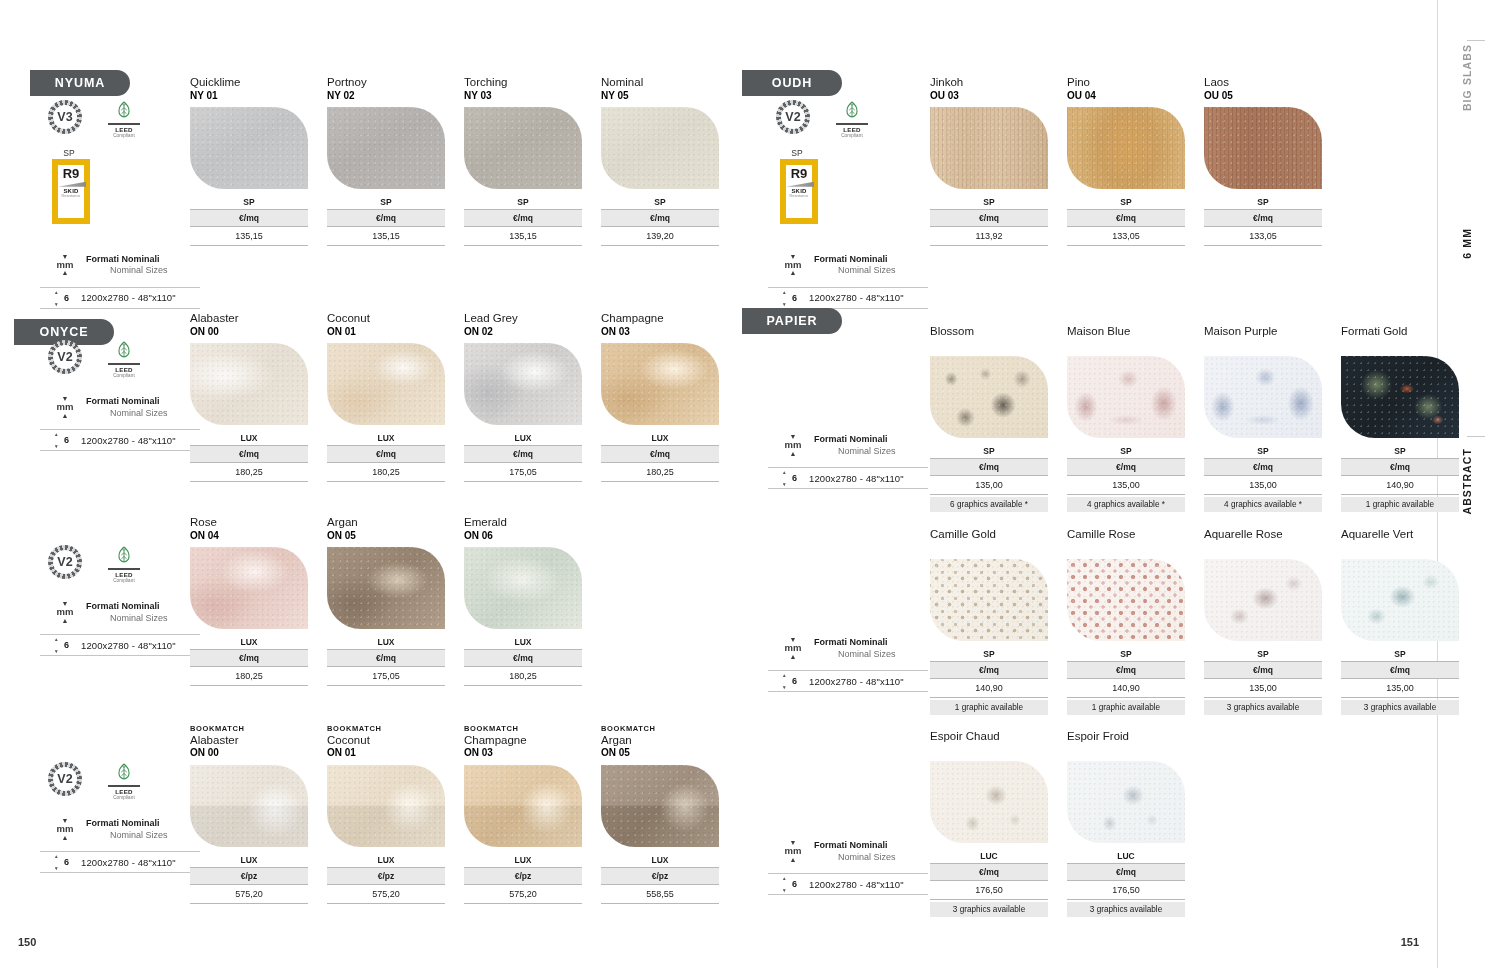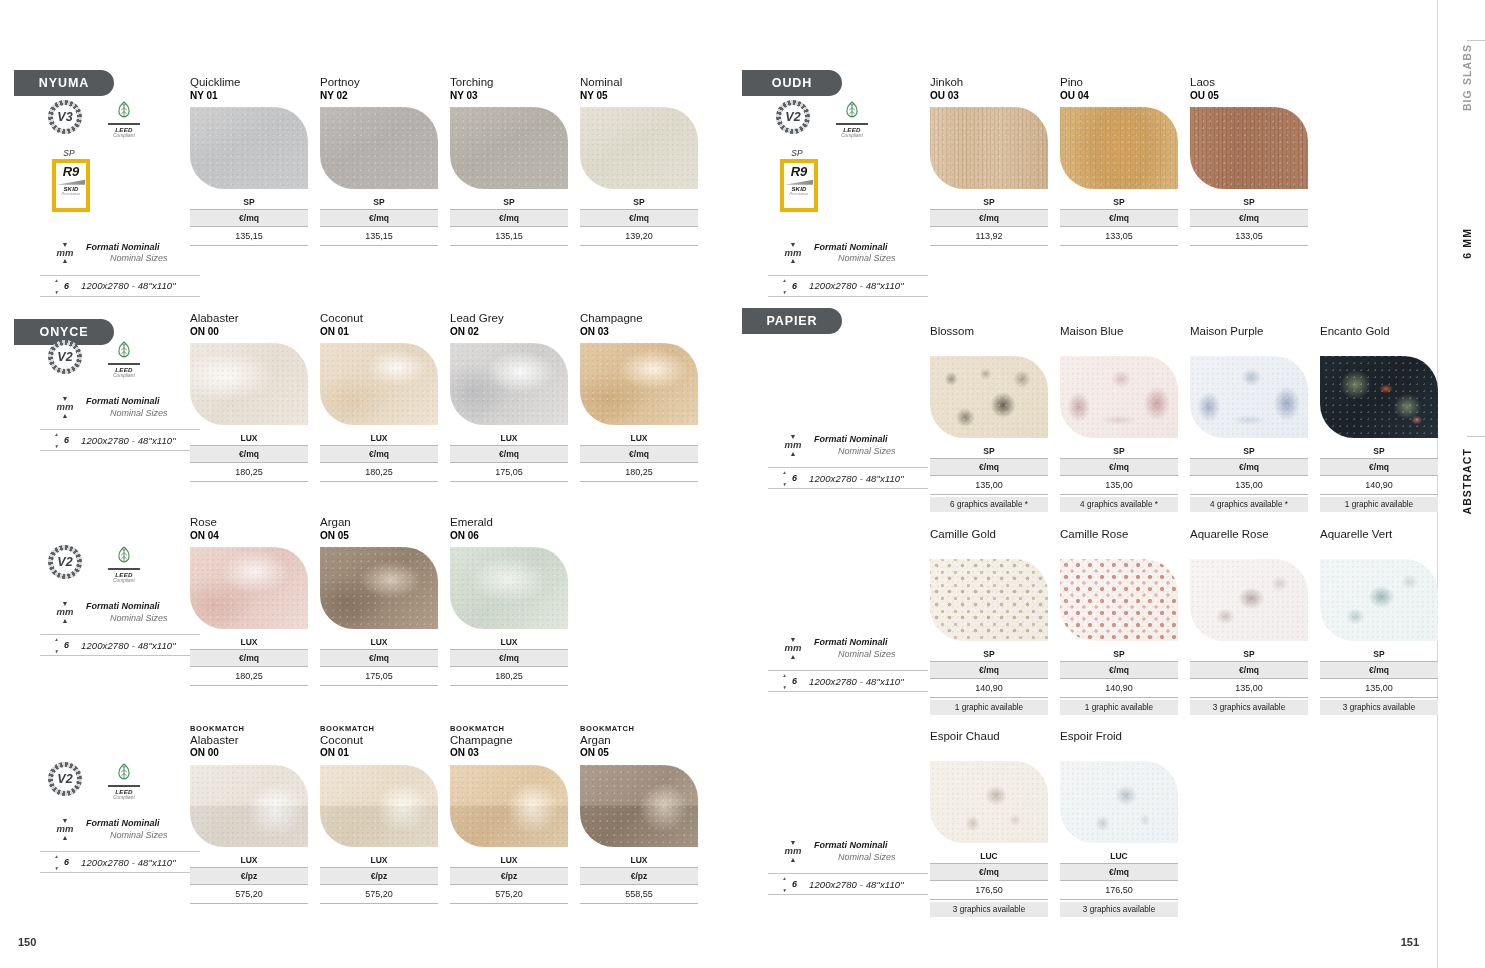--- a/index.html
+++ b/index.html
@@ -31,21 +31,21 @@
   .block { position: absolute; }
 
   .tab {
     width: 100px; height: 26px; background: #55595c; color: #fff;
     font-size: 12.5px; font-weight: 700; letter-spacing: .9px;
     display: flex; align-items: center; justify-content: center;
     border-top-right-radius: 13px; border-bottom-right-radius: 13px;
   }
 
   
-  .legend { position: absolute; width: 170px; font-style: italic; }
+  .legend { position: absolute; width: 170px; }
   .legend-icons { display: flex; align-items: flex-start; gap: 22px; padding-left: 8px; }
 
   .vbadge { position: relative; width: 34px; height: 34px; border-radius: 50%;
     background: conic-gradient(#5e6265 0 10deg, #d4d6d7 10deg 20deg, #5e6265 20deg 30deg, #d4d6d7 30deg 40deg,
       #5e6265 40deg 50deg, #d4d6d7 50deg 60deg, #5e6265 60deg 70deg, #d4d6d7 70deg 80deg,
       #5e6265 80deg 90deg, #d4d6d7 90deg 100deg, #5e6265 100deg 110deg, #d4d6d7 110deg 120deg,
       #5e6265 120deg 130deg, #d4d6d7 130deg 140deg, #5e6265 140deg 150deg, #d4d6d7 150deg 160deg,
       #5e6265 160deg 170deg, #d4d6d7 170deg 180deg, #5e6265 180deg 190deg, #d4d6d7 190deg 200deg,
       #5e6265 200deg 210deg, #d4d6d7 210deg 220deg, #5e6265 220deg 230deg, #d4d6d7 230deg 240deg,
       #5e6265 240deg 250deg, #d4d6d7 250deg 260deg, #5e6265 260deg 270deg, #d4d6d7 270deg 280deg,
@@ -56,21 +56,21 @@
   .vbadge span { position: relative; z-index: 2; font-size: 12.5px; font-weight: 700; color: #3b3f42; }
 
   .leed { width: 40px; text-align: center; }
   .leed svg { display: block; margin: 0 auto; }
   .leed-rule { height: 2px; background: #4a4a4a; margin: 1px auto 1px; width: 32px; }
   .leed-t1 { font-size: 6.2px; font-weight: 700; color: #2a2a2a; letter-spacing: .3px; }
   .leed-t2 { font-size: 4.6px; color: #777; letter-spacing: .1px; }
 
   .skid-wrap { padding-left: 12px; margin-top: 10px; width: 46px; }
   .skid-sp { font-size: 8.5px; color: #333; text-align: center; margin-bottom: 1px; }
-  .skid-box { border: 4px solid #eab308; width: 38px; padding: 2px 0 12px; text-align: center; background: #fff; }
+  .skid-box { border: 6px solid #eab308; width: 38px; padding: 2px 0 20px; text-align: center; background: #fff; }
   .skid-r9 { font-size: 13px; font-weight: 700; color: #1a1a1a; line-height: 1.05; }
   .skid-wedge { width: 28px; height: 5px; margin: 1px auto 1px;
     background: linear-gradient(to right, #b4b4b4, #8a8a8a); clip-path: polygon(0 100%, 100% 0, 100% 100%); }
   .skid-t1 { font-size: 6px; font-weight: 700; color: #1a1a1a; letter-spacing: .2px; }
   .skid-t2 { font-size: 3.6px; color: #8b8b8b; letter-spacing: .1px; }
 
   .fn-row { display: flex; align-items: center; gap: 10px; padding-left: 14px; }
   .mmicon { width: 22px; text-align: center; color: #3a3a3a; line-height: 1; }
   .mmicon .tri { font-size: 7px; display: block; line-height: .9; }
   .mmicon .mm { font-size: 9.5px; font-weight: 700; display: block; line-height: 1.1; }
@@ -79,21 +79,21 @@
 
   .size-row { display: flex; align-items: center; gap: 12px; padding-left: 18px;
     border-top: 1px solid #c5c5c5; border-bottom: 1px solid #c5c5c5;
     height: 22px; margin-top: 10px; width: 160px; }
   .thick { font-size: 9px; font-weight: 700; color: #1a1a1a; position: relative; padding-left: 6px; }
   .thick::before { content: "\25B4"; position: absolute; left: -3px; top: -4px; font-size: 5px; color: #555; }
   .thick::after { content: "\25BE"; position: absolute; left: -3px; bottom: -4px; font-size: 5px; color: #555; }
   .size-txt { font-size: 9.5px; color: #1a1a1a; letter-spacing: .1px; }
 
   
-  .grid { position: absolute; display: flex; gap: 0; }
+  .grid { position: absolute; display: flex; gap: 7px; }
   .card { width: 130px; margin-right: 0; }
   .card + .card { margin-left: 0; }
   .card-name { font-size: 11.5px; color: #1a1a1a; line-height: 1.18; }
   .card-code { font-size: 10px; font-weight: 700; color: #000; line-height: 1.22; margin-bottom: 5px; }
   .card-pre { font-size: 7.5px; font-weight: 700; letter-spacing: .6px; color: #1a1a1a; line-height: 1.3; }
 
   .swatch { width: 118px; height: 82px; border-top-right-radius: 34px; border-bottom-left-radius: 34px;
     position: relative; overflow: hidden; }
   .sw-grain { position: absolute; inset: 0;
     background-image:
@@ -238,21 +238,21 @@
     <div class="rail-label rail-big">BIG SLABS</div>
     <div class="rail-label rail-6mm">6 MM</div>
     <div class="rail-tick" style="top:436px;"></div>
     <div class="rail-label rail-abs">ABSTRACT</div>
   </div>
 
   <div class="pgnum left">150</div>
   <div class="pgnum right">151</div>
 
   <div id="blocks-root">
-      <div class="block" style="left: 14px; top: 70px;">
+      <div class="block" style="left: 30px; top: 70px;">
         <div class="tab">
           <span>NYUMA</span>
         </div>
       </div>
       <div class="block legend" style="left: 40px; top: 100px;">
         <div class="legend-icons">
           <div class="vbadge">
             <span>V3</span>
           </div>
           <div class="leed">
@@ -756,21 +756,21 @@
             <div class="sw-grain"></div>
           </div>
           <div class="tbl">
             <div class="tbl-fin">SP</div>
             <div class="tbl-unit">€/mq</div>
             <div class="tbl-price">135,00</div>
             <div class="tbl-graf">4 graphics available *</div>
           </div>
         </div>
         <div class="card">
-          <div class="card-name">Encanto Gold</div>
+          <div class="card-name">Formati Gold</div>
           <div class="card-code">&nbsp;</div>
           <div class="swatch p-encanto">
             <div class="sw-grain"></div>
           </div>
           <div class="tbl">
             <div class="tbl-fin">SP</div>
             <div class="tbl-unit">€/mq</div>
             <div class="tbl-price">140,90</div>
             <div class="tbl-graf">1 graphic available</div>
           </div>

